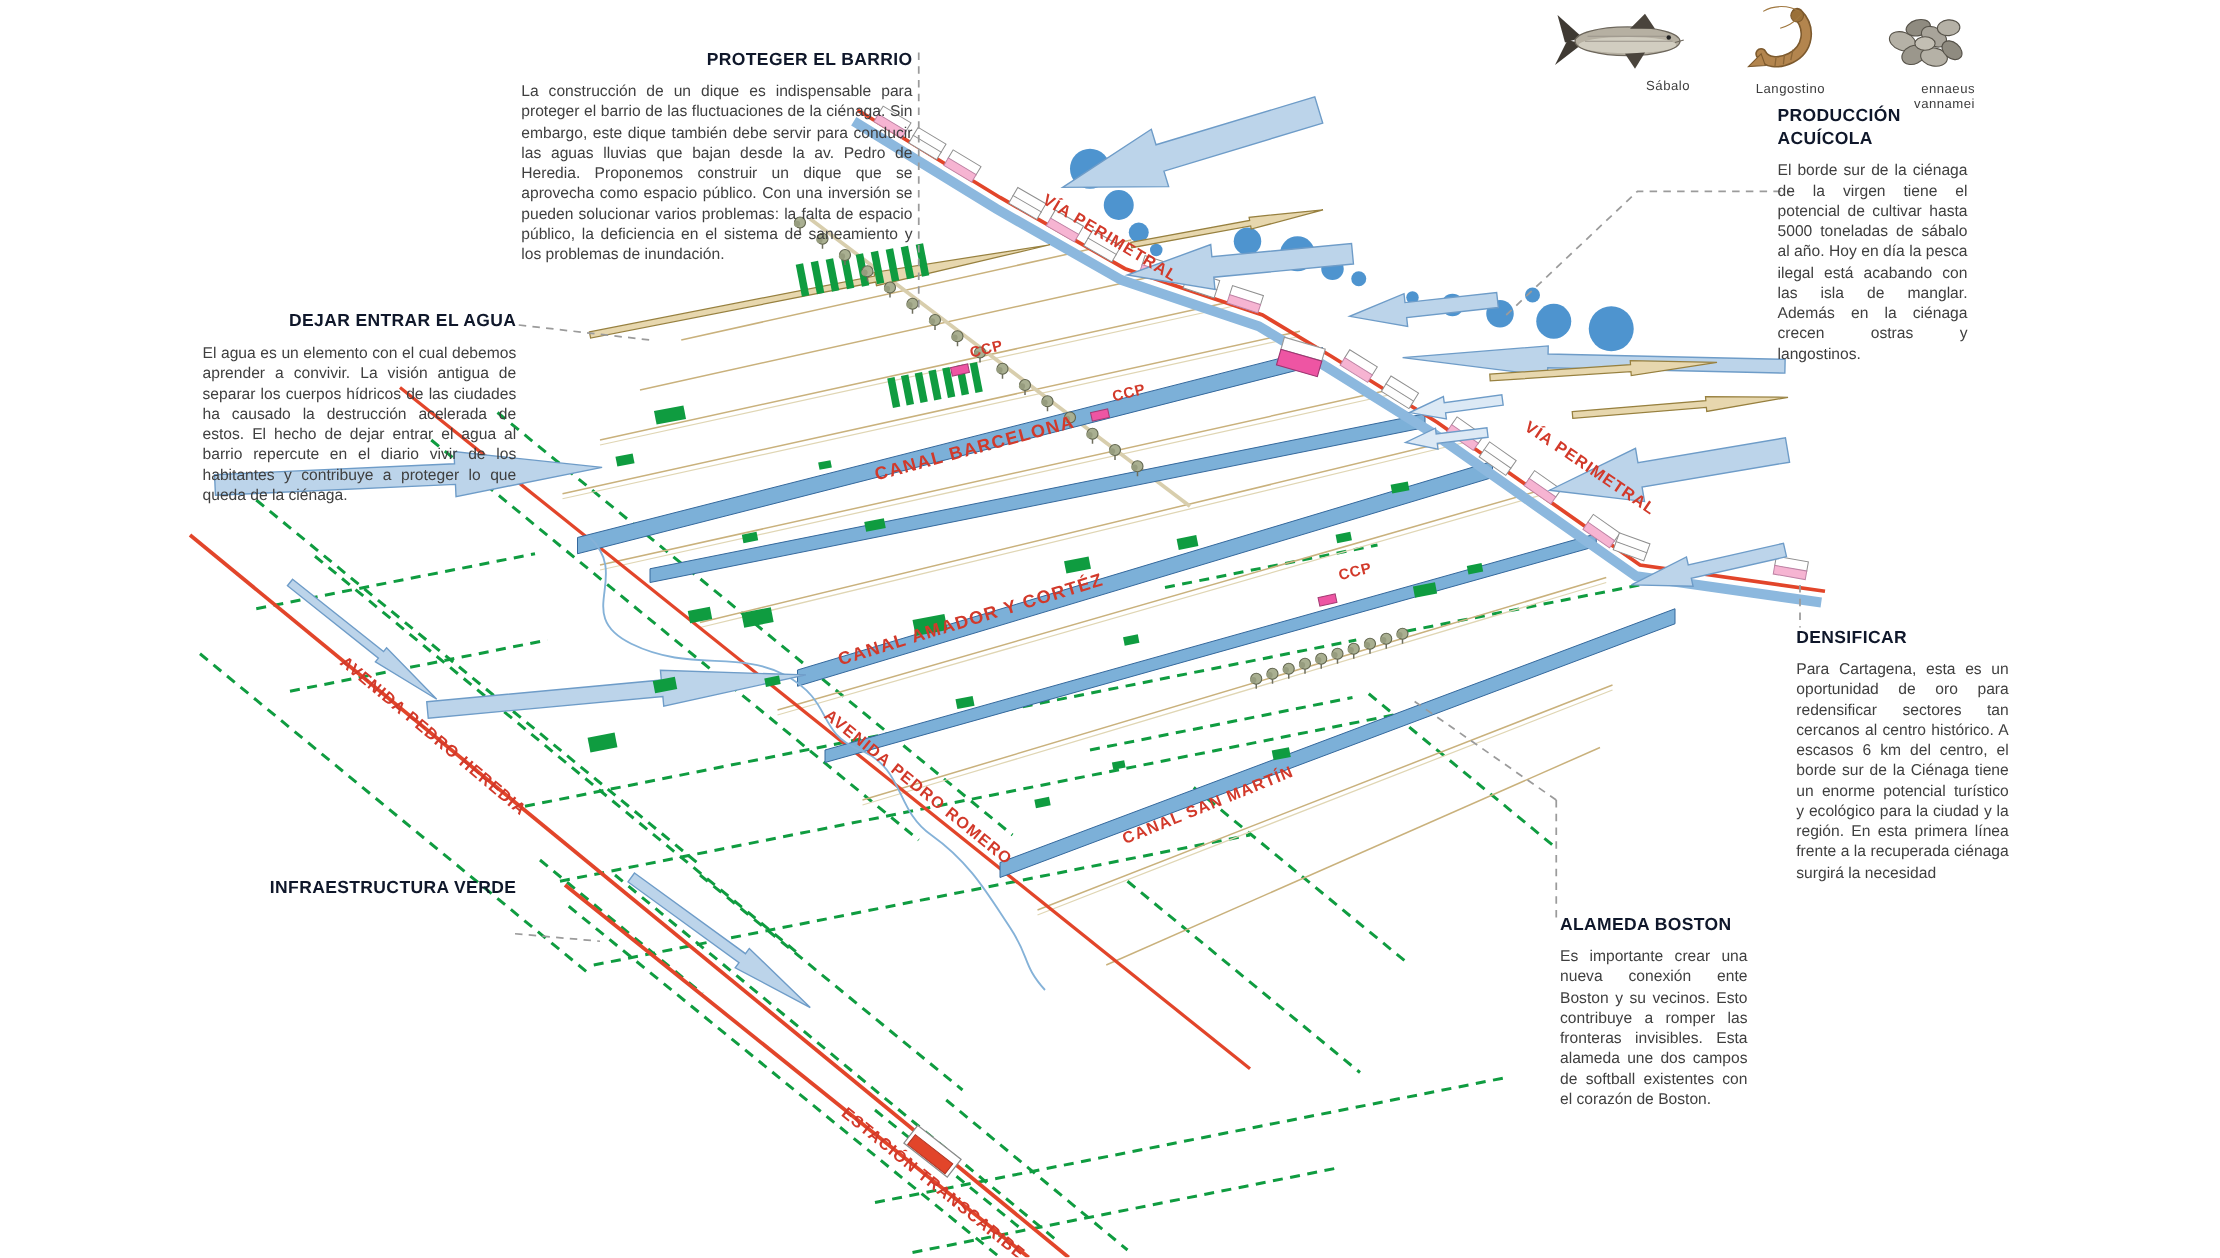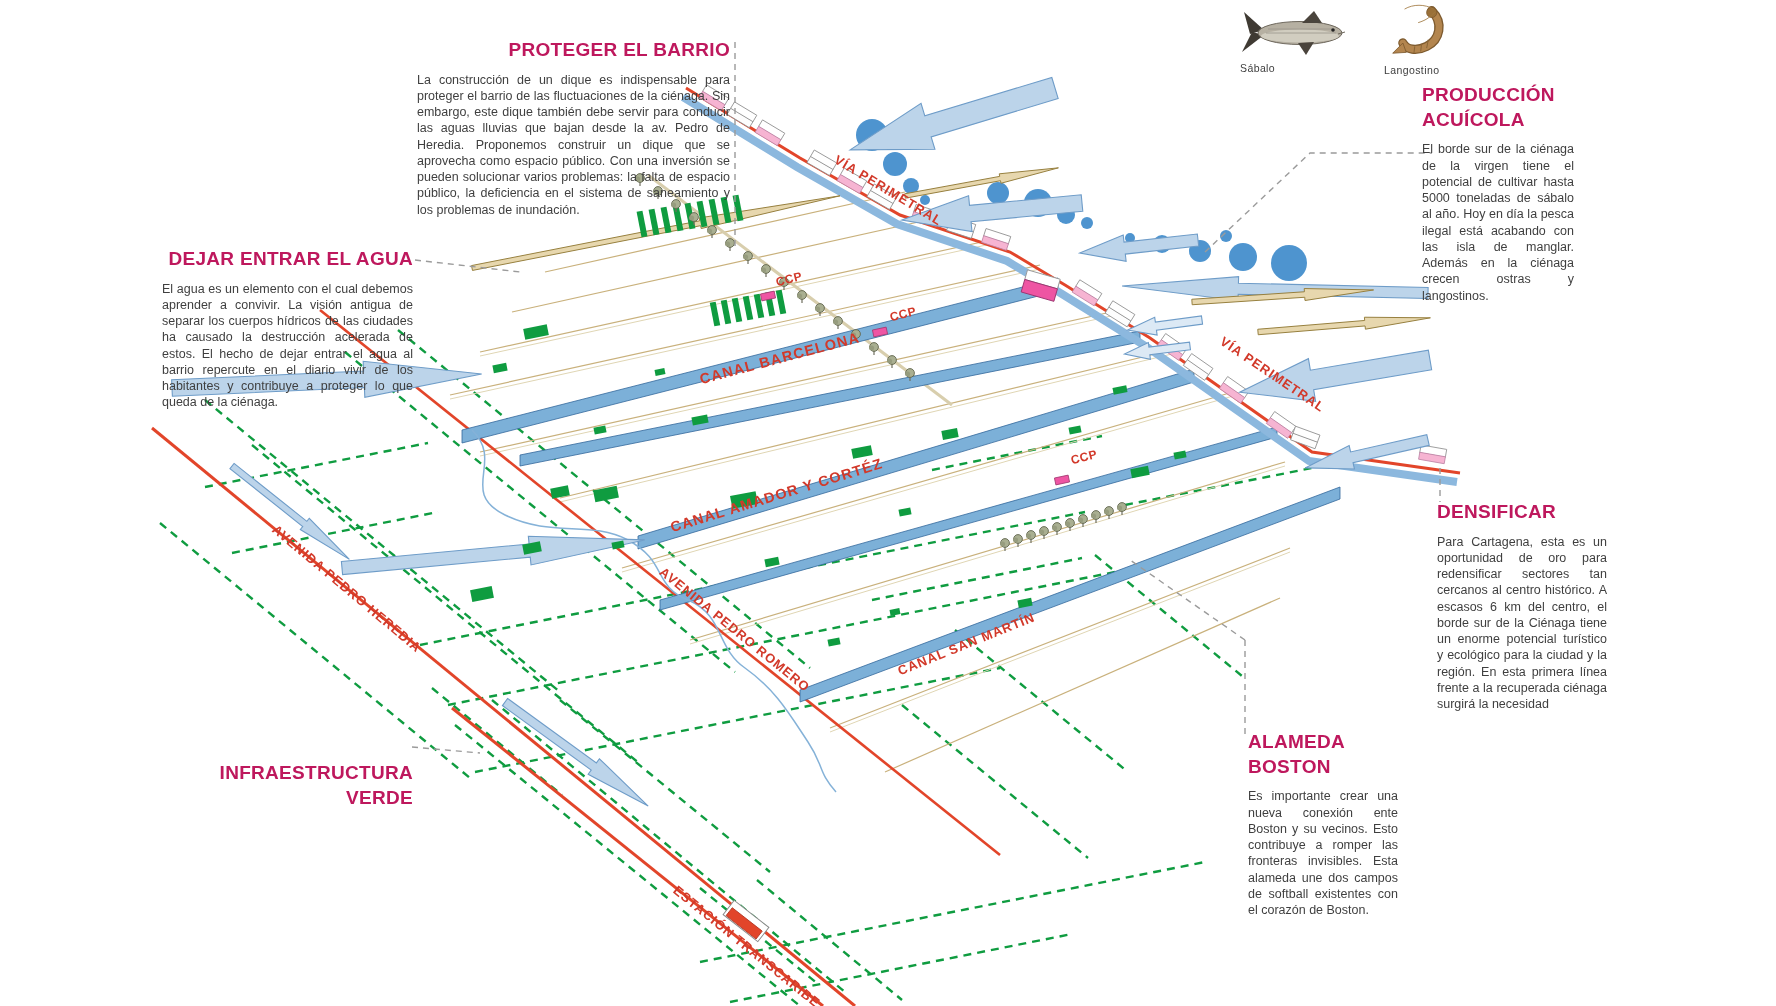--- a/index.html
+++ b/index.html
@@ -1,24 +1,24 @@
 <!DOCTYPE html>
 <html><head>
 <meta charset="utf-8">
 <style>
   html,body{margin:0;padding:0;background:#ffffff;}
   #stage{position:relative;width:1776px;height:1006px;background:#ffffff;overflow:hidden;
          font-family:"Liberation Sans",sans-serif;}
   #axon{position:absolute;left:0;top:0;}
   .note{position:absolute;color:#3f3f3f;font-size:12.5px;line-height:1.3;text-align:justify;}
-  .note h3{margin:0 0 9px 0;font-size:19px;font-weight:bold;color:#be185d;letter-spacing:.3px;}
+  .note h3{margin:0 0 9px 0;font-size:14px;font-weight:bold;color:#0f172a;letter-spacing:.3px;}
   .note p{margin:0;}
   .t-right h3{text-align:right;}
   .t-center h3{text-align:left;}
-  .specimen{position:absolute;text-align:left;color:#3d3d3d;font-size:10.5px;letter-spacing:.4px;}
+  .specimen{position:absolute;text-align:right;color:#3d3d3d;font-size:10.5px;letter-spacing:.4px;}
   .specimen .cap{margin-top:2px;}
   .ml{font:bold 12.5px "Liberation Sans",sans-serif;fill:#d2392a;letter-spacing:.6px;}
   .ml-lg{font-size:14.5px;letter-spacing:1.2px;}
   .ml-md{font-size:13px;letter-spacing:1px;}
   .ml-ccp{font-size:12px;letter-spacing:.5px;}
 </style>
 </head>
 <body>
 
 <div id="stage">
@@ -370,21 +370,21 @@
 <div class="note t-right" style="left:417px;top:38px;width:313px;">
   <h3>PROTEGER EL BARRIO</h3>
   <p>La construcción de un dique es indispensable para proteger el barrio de las fluctuaciones de la ciénaga. Sin embargo, este dique también debe servir para conducir las aguas lluvias que bajan desde la av. Pedro de Heredia. Proponemos construir un dique que se aprovecha como espacio público. Con una inversión se pueden solucionar varios problemas: la falta de espacio público, la deficiencia en el sistema de saneamiento y los problemas de inundación.</p>
 </div>
 
 <div class="note t-right" style="left:162px;top:247px;width:251px;">
   <h3>DEJAR ENTRAR EL AGUA</h3>
   <p>El agua  es un elemento con el cual debemos aprender a convivir. La visión antigua de separar los cuerpos hídricos de las ciudades ha causado la destrucción acelerada de estos. El hecho de dejar entrar el agua al barrio repercute en el diario vivir de los habitantes y contribuye a proteger lo que queda de la ciénaga.</p>
 </div>
 
-<div class="note t-right" style="left:162px;top:761px;width:251px;">
+<div class="note t-right" style="left:162px;top:700px;width:251px;">
   <h3>INFRAESTRUCTURA VERDE</h3>
 </div>
 
 <div class="note" style="left:1422px;top:83px;width:152px;">
   <h3>PRODUCCIÓN ACUÍCOLA</h3>
   <p>El borde sur de la ciénaga de la virgen tiene el potencial de cultivar hasta 5000 toneladas de sábalo al año. Hoy en día la pesca ilegal está acabando con las isla de manglar. Además en la ciénaga crecen ostras y langostinos.</p>
 </div>
 
 <div class="note" style="left:1437px;top:500px;width:170px;">
   <h3>DENSIFICAR</h3>
@@ -418,14 +418,29 @@
     <path d="M50,8 C64,22 60,42 44,50 C32,56 20,54 16,46" fill="none" stroke="#b3854e" stroke-width="8" stroke-linecap="round"></path>
     <path d="M16,46 L4,58 L20,57 Z" fill="#b3854e" stroke="#7d5a2e" stroke-width="1"></path>
     <circle cx="50" cy="10" r="6" fill="#9a7038" stroke="#7d5a2e" stroke-width="1"></circle>
     <path d="M52,6 C42,0 28,0 18,6" fill="none" stroke="#a07840" stroke-width="1"></path>
     <path d="M54,9 C46,18 40,20 34,22" fill="none" stroke="#a07840" stroke-width="1"></path>
     <path d="M46,42 L44,52 M38,47 L37,56 M30,50 L29,58" stroke="#8a6536" stroke-width="1.2"></path>
   </svg>
   <div class="cap">Langostino</div>
 </div>
 
+<div class="specimen" style="left:1492px;top:6px;width:88px;">
+  <svg width="80" height="54" viewBox="0 0 80 60">
+    <g stroke="#57534a" stroke-width="1">
+      <ellipse cx="20" cy="30" rx="12" ry="8" fill="#b5b1a6" transform="rotate(20 20 30)"></ellipse>
+      <ellipse cx="34" cy="18" rx="11" ry="7" fill="#8f8b80" transform="rotate(-15 34 18)"></ellipse>
+      <ellipse cx="48" cy="26" rx="12" ry="8" fill="#a8a49a" transform="rotate(30 48 26)"></ellipse>
+      <ellipse cx="61" cy="18" rx="10" ry="7" fill="#b5b1a6" transform="rotate(-5 61 18)"></ellipse>
+      <ellipse cx="30" cy="42" rx="11" ry="8" fill="#9b978c" transform="rotate(-25 30 42)"></ellipse>
+      <ellipse cx="48" cy="44" rx="12" ry="8" fill="#b5b1a6" transform="rotate(10 48 44)"></ellipse>
+      <ellipse cx="64" cy="38" rx="10" ry="7" fill="#8f8b80" transform="rotate(40 64 38)"></ellipse>
+      <ellipse cx="40" cy="32" rx="9" ry="6" fill="#c2beb3" transform="rotate(0 40 32)"></ellipse>
+    </g>
+  </svg>
+  <div class="cap">ennaeus vannamei</div>
+</div>
 
 </div>
 
 </body></html>

